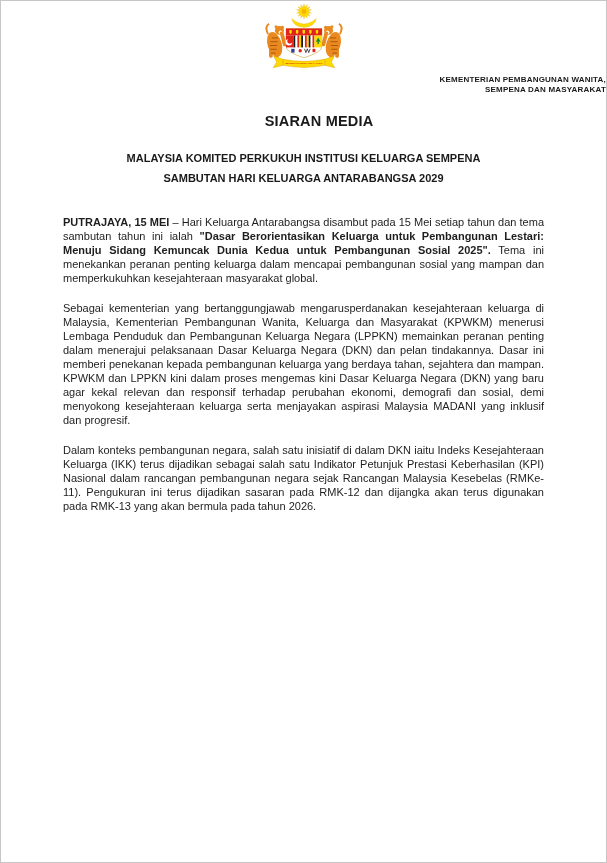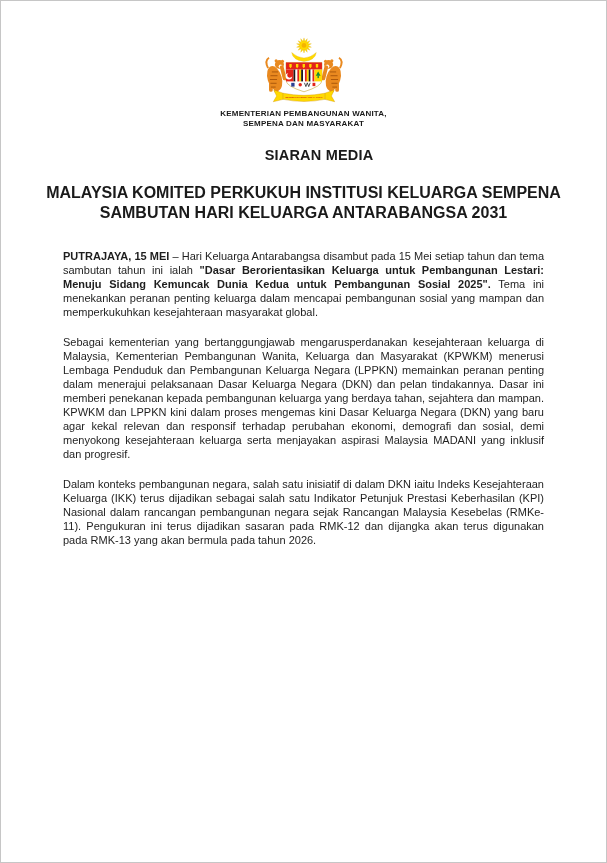--- a/index.html
+++ b/index.html
@@ -6,37 +6,37 @@
   .page {
     position:relative;
     width:607px; height:863px;
     box-sizing:border-box;
     background:#ffffff;
     border:1px solid #c6c6c6;
     font-family:"Liberation Sans", sans-serif;
     color:#212121;
     overflow:hidden;
   }
-  .header { padding-top:34px; text-align:center; }
+  .header { text-align:right; }
   .crest-svg { width:104px; height:72px; display:block; margin:0 auto; }
   .ministry-name {
     margin-top:2px;
     font-size:8px; line-height:10px;
     font-weight:700; color:#1a1a1a;
     letter-spacing:0.2px;
   }
   .doc-type {
     margin:18px 0 0; text-align:center;
     font-size:14.5px; font-weight:700; color:#1a1a1a;
     letter-spacing:0.2px;
     padding-left:31px;
   }
   .title {
     margin:20px 0 0; text-align:center;
-    font-size:16px; line-height:19.5px;
+    font-size:11px; line-height:19.5px;
     font-weight:700; color:#1a1a1a;
   }
   .doc-body {
     margin:27px 62px 0 62px;
     font-size:11px; line-height:14px;
     text-align:justify;
     color:#1e1e1e;
   }
   .doc-body p { margin:0 0 16px 0; }
   .doc-body .b { font-weight:700; }
@@ -140,21 +140,21 @@
     <div class="ministry-name">
       <div>KEMENTERIAN PEMBANGUNAN WANITA,</div>
       <div>SEMPENA DAN MASYARAKAT</div>
     </div>
   </div>
 
   <h1 class="doc-type">SIARAN MEDIA</h1>
 
   <h2 class="title">
     <div>MALAYSIA KOMITED PERKUKUH INSTITUSI KELUARGA SEMPENA</div>
-    <div>SAMBUTAN HARI KELUARGA ANTARABANGSA 2031</div>
+    <div>SAMBUTAN HARI KELUARGA ANTARABANGSA 2029</div>
   </h2>
 
   <div class="doc-body">
       <p><span class="b">PUTRAJAYA, 15 MEI</span><span> – Hari Keluarga Antarabangsa disambut pada 15 Mei setiap tahun dan tema sambutan tahun ini ialah </span><span class="b">"Dasar Berorientasikan Keluarga untuk Pembangunan Lestari: Menuju Sidang Kemuncak Dunia Kedua untuk Pembangunan Sosial 2025".</span><span> Tema ini menekankan peranan penting keluarga dalam mencapai pembangunan sosial yang mampan dan memperkukuhkan kesejahteraan masyarakat global.</span></p>
       <p><span>Sebagai kementerian yang bertanggungjawab mengarusperdanakan kesejahteraan keluarga di Malaysia, Kementerian Pembangunan Wanita, Keluarga dan Masyarakat (KPWKM) menerusi Lembaga Penduduk dan Pembangunan Keluarga Negara (LPPKN) memainkan peranan penting dalam menerajui pelaksanaan Dasar Keluarga Negara (DKN) dan pelan tindakannya. Dasar ini memberi penekanan kepada pembangunan keluarga yang berdaya tahan, sejahtera dan mampan. KPWKM dan LPPKN kini dalam proses mengemas kini Dasar Keluarga Negara (DKN) yang baru agar kekal relevan dan responsif terhadap perubahan ekonomi, demografi dan sosial, demi menyokong kesejahteraan keluarga serta menjayakan aspirasi Malaysia MADANI yang inklusif dan progresif.</span></p>
       <p><span>Dalam konteks pembangunan negara, salah satu inisiatif di dalam DKN iaitu Indeks Kesejahteraan Keluarga (IKK) terus dijadikan sebagai salah satu Indikator Petunjuk Prestasi Keberhasilan (KPI) Nasional dalam rancangan pembangunan negara sejak Rancangan Malaysia Kesebelas (RMKe-11). Pengukuran ini terus dijadikan sasaran pada RMK-12 dan dijangka akan terus digunakan pada RMK-13 yang akan bermula pada tahun 2026.</span></p>
     </div>
 
 </div>
 

